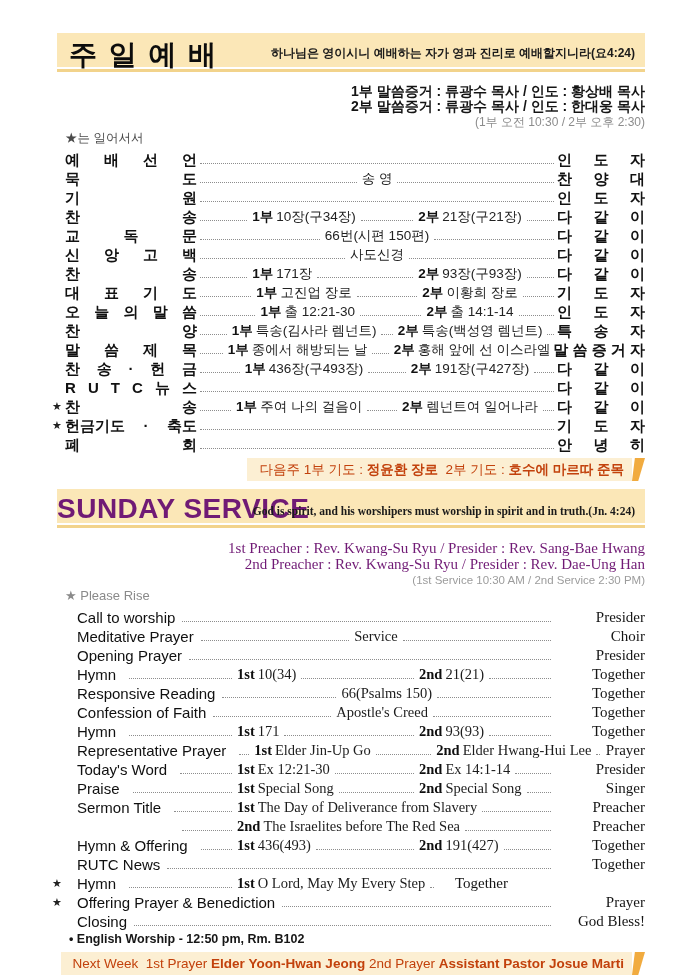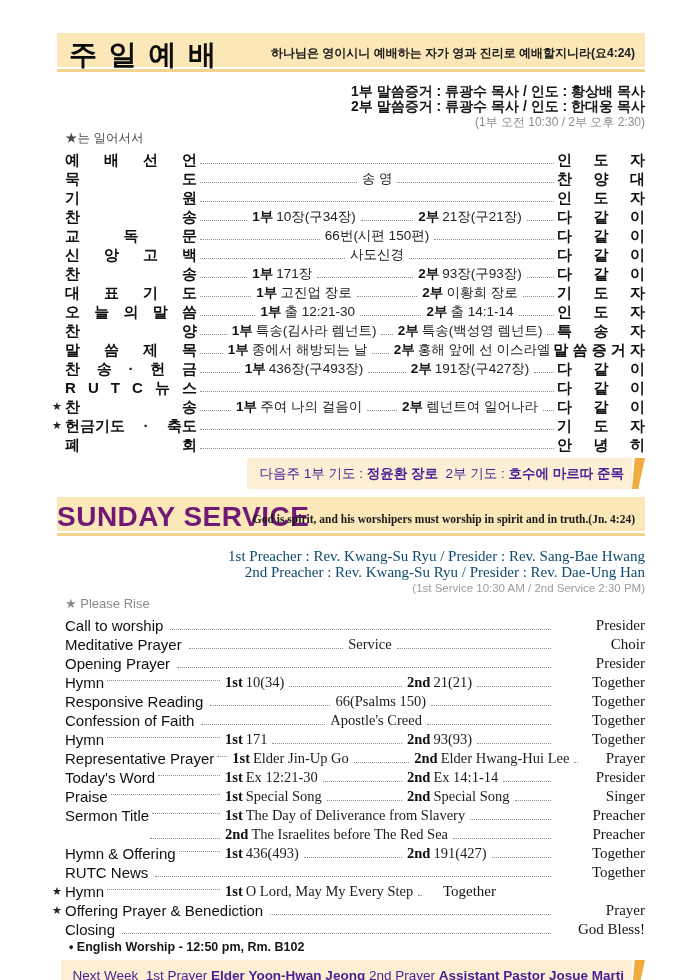--- a/index.html
+++ b/index.html
@@ -10,21 +10,21 @@
   .band{position:relative;height:34px;background:#fbe7b7;}
   .band .title-kr{position:absolute;left:12px;top:3px;margin:0;font-size:28px;font-weight:700;letter-spacing:2px;color:#0c0c0c;}
   .band .title-en{position:absolute;left:0;top:4px;margin:0;font-size:28px;font-weight:700;letter-spacing:0.5px;color:#701a75;}
   .band .verse-kr{position:absolute;right:10px;bottom:5px;font-size:12px;font-weight:700;color:#1a1a1a;}
   .band .verse-en{position:absolute;right:10px;bottom:6px;font-size:11.5px;font-weight:700;font-family:"Liberation Serif",serif;color:#1a1a1a;}
   .goldline{height:3px;background:#f2d38b;margin-top:2px;}
 
   
   .info{text-align:right;margin-top:12px;}
   .info .ln{font-size:14px;font-weight:700;line-height:15px;color:#141414;}
-  .info.en .ln{font-family:"Liberation Serif",serif;font-weight:400;font-size:15px;line-height:16px;color:#0c4a6e;}
+  .info.en .ln{font-family:"Liberation Serif",serif;font-weight:400;font-size:15px;line-height:16px;color:#701a75;}
   .info .times{font-size:12px;font-weight:400;color:#8c8c8c;line-height:14px;margin-top:1px;}
   .info.en .times{font-size:11.5px;color:#9c9c9c;}
   .rise{font-size:12.5px;color:#4a4a4a;margin:1px 0 3px 8px;line-height:16px;}
   .rise.en{color:#8a8a8a;font-size:13px;}
 
   
   .rows{margin-top:2px;}
   .row{display:flex;align-items:flex-end;height:19px;position:relative;padding-left:8px;}
   .star{position:absolute;left:-5px;bottom:2px;font-size:11px;color:#222;}
   .lead{flex:1 1 24px;min-width:10px;border-bottom:1px dotted #8d8d8d;margin:0 3px 4px 3px;}
@@ -34,32 +34,32 @@
   .val{white-space:nowrap;padding:0 2px;line-height:17px;}
   .p{font-weight:700;padding-right:3px;}
   .cval{line-height:17px;white-space:nowrap;padding:0 2px;}
 
   .kr .label{flex:0 0 132px;font-weight:700;font-size:15px;line-height:17px;text-align-last:justify;white-space:nowrap;}
   .kr .right{flex:0 0 88px;font-weight:700;font-size:15px;line-height:17px;text-align-last:justify;white-space:nowrap;}
   .kr .val,.kr .cval{font-size:13.5px;color:#222;}
   .kr .p{font-size:13.5px;color:#111;}
   .kr .col1{flex:0 0 166px;}
 
-  .en .label{font-size:15px;line-height:17px;padding-right:4px;white-space:nowrap;color:#101010;}
-  .en .label.fixed{flex:0 0 158px;display:flex;align-items:center;padding-right:0;}
+  .en .label{font-size:15px;line-height:17px;padding-right:4px;white-space:nowrap;color:#101010;margin-left:12px;}
+  .en .label.fixed{flex:0 0 158px;display:flex;align-items:flex-end;padding-right:0;gap:10px;}
   .en .label .ltext{white-space:nowrap;}
   .en .spacer{flex:0 0 82px;}
   .en .col1{flex:0 0 182px;margin-top:24px;}
   .en .val,.en .cval{font-family:"Liberation Serif",serif;font-size:14.5px;color:#1c1c1c;}
   .en .p{font-family:"Liberation Serif",serif;font-size:14.5px;color:#0f0f0f;}
   .en .right{flex:0 0 auto;min-width:72px;margin-left:19px;text-align:right;font-family:"Liberation Serif",serif;font-size:15px;line-height:17px;color:#161616;}
 
   
   .striprow{display:flex;justify-content:flex-end;margin-top:5px;}
-  .strip{display:flex;align-items:center;background:#fcefd3;height:31px;padding:0 8px 0 12px;font-size:13.5px;color:#4c1d95;white-space:pre;}
+  .strip{display:flex;align-items:center;background:#fcefd3;height:23px;padding:0 8px 0 12px;font-size:13.5px;color:#c2410c;white-space:pre;}
   .strip b{font-weight:700;}
   .flag{width:13px;background:#f1ab3f;-webkit-clip-path:polygon(22% 0,100% 0,48% 100%,0 100%);clip-path:polygon(22% 0,100% 0,48% 100%,0 100%);}
 
   .note{font-size:12.5px;font-weight:700;color:#161616;padding-left:12px;margin-top:2px;line-height:15px;}
   .sec2{margin-top:8px;}
 </style>
 </head>
 <body>
 
 <div class="page">

